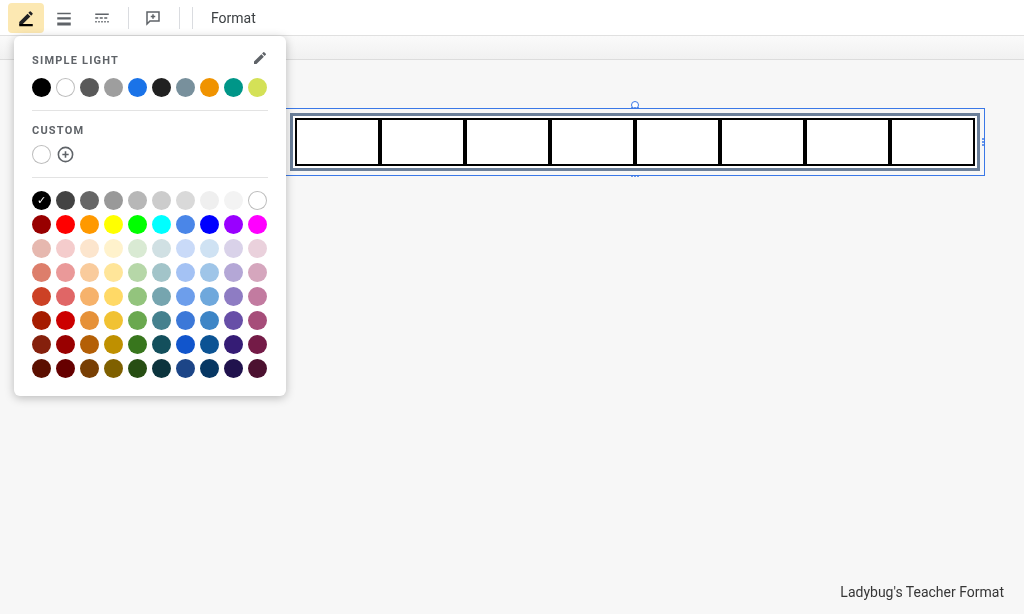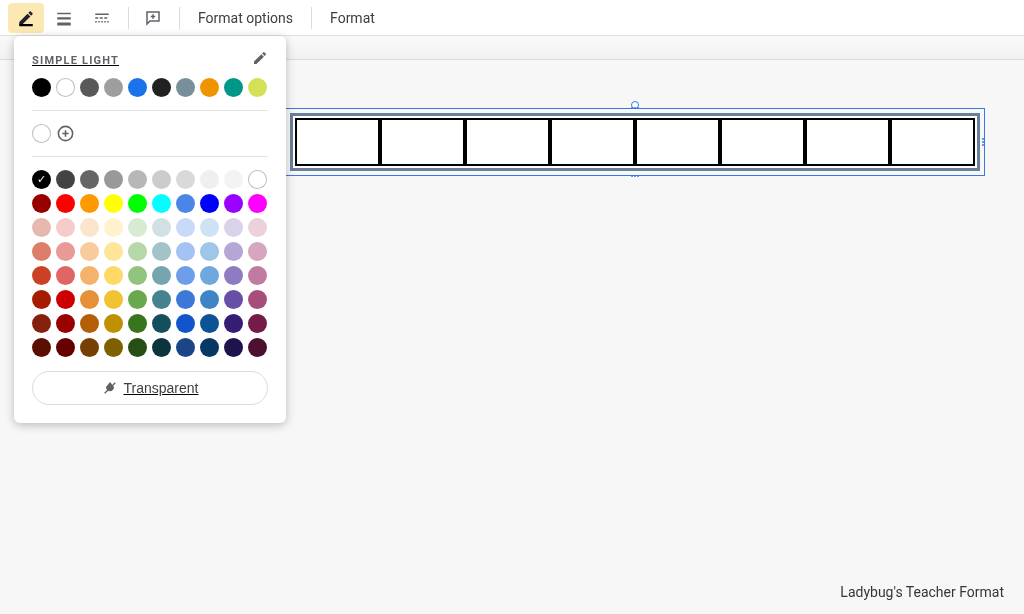--- a/index.html
+++ b/index.html
@@ -87,21 +87,20 @@
 }
 .color-popover {
   position:absolute;
   top:36px; left:14px;
   width:272px;
   background:#fff;
   border-radius:6px;
   box-shadow:0 2px 10px rgba(0,0,0,0.25);
   padding:14px 18px 18px;
   z-index:20;
-  text-decoration:underline;
 }
 .section-hdr {
   display:flex; align-items:center; justify-content:space-between;
   margin-bottom:8px;
 }
 .section-title {
   font-size:11px; font-weight:700; letter-spacing:1.2px; color:#5f6368;
 }
 .theme-row, .custom-row {
   display:flex; gap:5px; flex-wrap:wrap;
@@ -181,21 +180,20 @@
     </svg>
   </div>
   <div class="sep"></div>
   <div class="btn">
     <svg width="18" height="18" viewBox="0 0 24 24">
       <path fill="none" stroke="#5f6368" stroke-width="2" d="M4 4h16v12H8l-4 4V4z"></path>
       <path stroke="#5f6368" stroke-width="2" d="M12 7v6M9 10h6"></path>
     </svg>
   </div>
   <div class="sep"></div>
-  <div class="txtbtn">Format options</div>
   <div class="sep"></div>
   <div class="txtbtn">Format</div>
 </div>
 
 <div class="canvas-ruler"></div>
 
 <div class="canvas">
   <div class="table-obj">
     <div class="rot-handle"></div>
     <div class="table-sel">
@@ -245,20 +243,23 @@
       <div class="sw" style="background: rgb(26, 115, 232);"></div>
       <div class="sw" style="background: rgb(33, 33, 33);"></div>
       <div class="sw" style="background: rgb(120, 144, 156);"></div>
       <div class="sw" style="background: rgb(240, 147, 0);"></div>
       <div class="sw" style="background: rgb(0, 150, 136);"></div>
       <div class="sw" style="background: rgb(212, 225, 87);"></div>
     </div>
 
   <div class="divider"></div>
 
+  <div class="section-hdr">
+    <span class="section-title">CUSTOM</span>
+  </div>
   <div class="custom-row" id="custom-row">
       <div class="sw outline" style="background: rgb(255, 255, 255);"></div>
       <div class="add-sw">
         <svg width="19" height="19" viewBox="0 0 24 24">
           <circle cx="12" cy="12" r="9" fill="none" stroke="#5f6368" stroke-width="2"></circle>
           <path stroke="#5f6368" stroke-width="2" d="M12 8v8M8 12h8"></path>
         </svg>
       </div>
     </div>
 
@@ -348,22 +349,15 @@
       <div class="sw" style="background: rgb(120, 63, 4);"></div>
       <div class="sw" style="background: rgb(127, 96, 0);"></div>
       <div class="sw" style="background: rgb(39, 78, 19);"></div>
       <div class="sw" style="background: rgb(12, 52, 61);"></div>
       <div class="sw" style="background: rgb(28, 69, 135);"></div>
       <div class="sw" style="background: rgb(7, 55, 99);"></div>
       <div class="sw" style="background: rgb(32, 18, 77);"></div>
       <div class="sw" style="background: rgb(76, 17, 48);"></div>
     </div>
 
-  <button class="transparent-btn">
-    <svg width="16" height="16" viewBox="0 0 24 24">
-      <path fill="#5f6368" d="M12 3l6 7.5c0 3.6-2.7 6.5-6 6.5s-6-2.9-6-6.5L12 3z"></path>
-      <line x1="4" y1="20" x2="20" y2="4" stroke="#5f6368" stroke-width="2"></line>
-    </svg>
-    <span>Transparent</span>
-  </button>
 </div>
 
 <div class="watermark">Ladybug's Teacher Format</div>
 
 </body></html>

